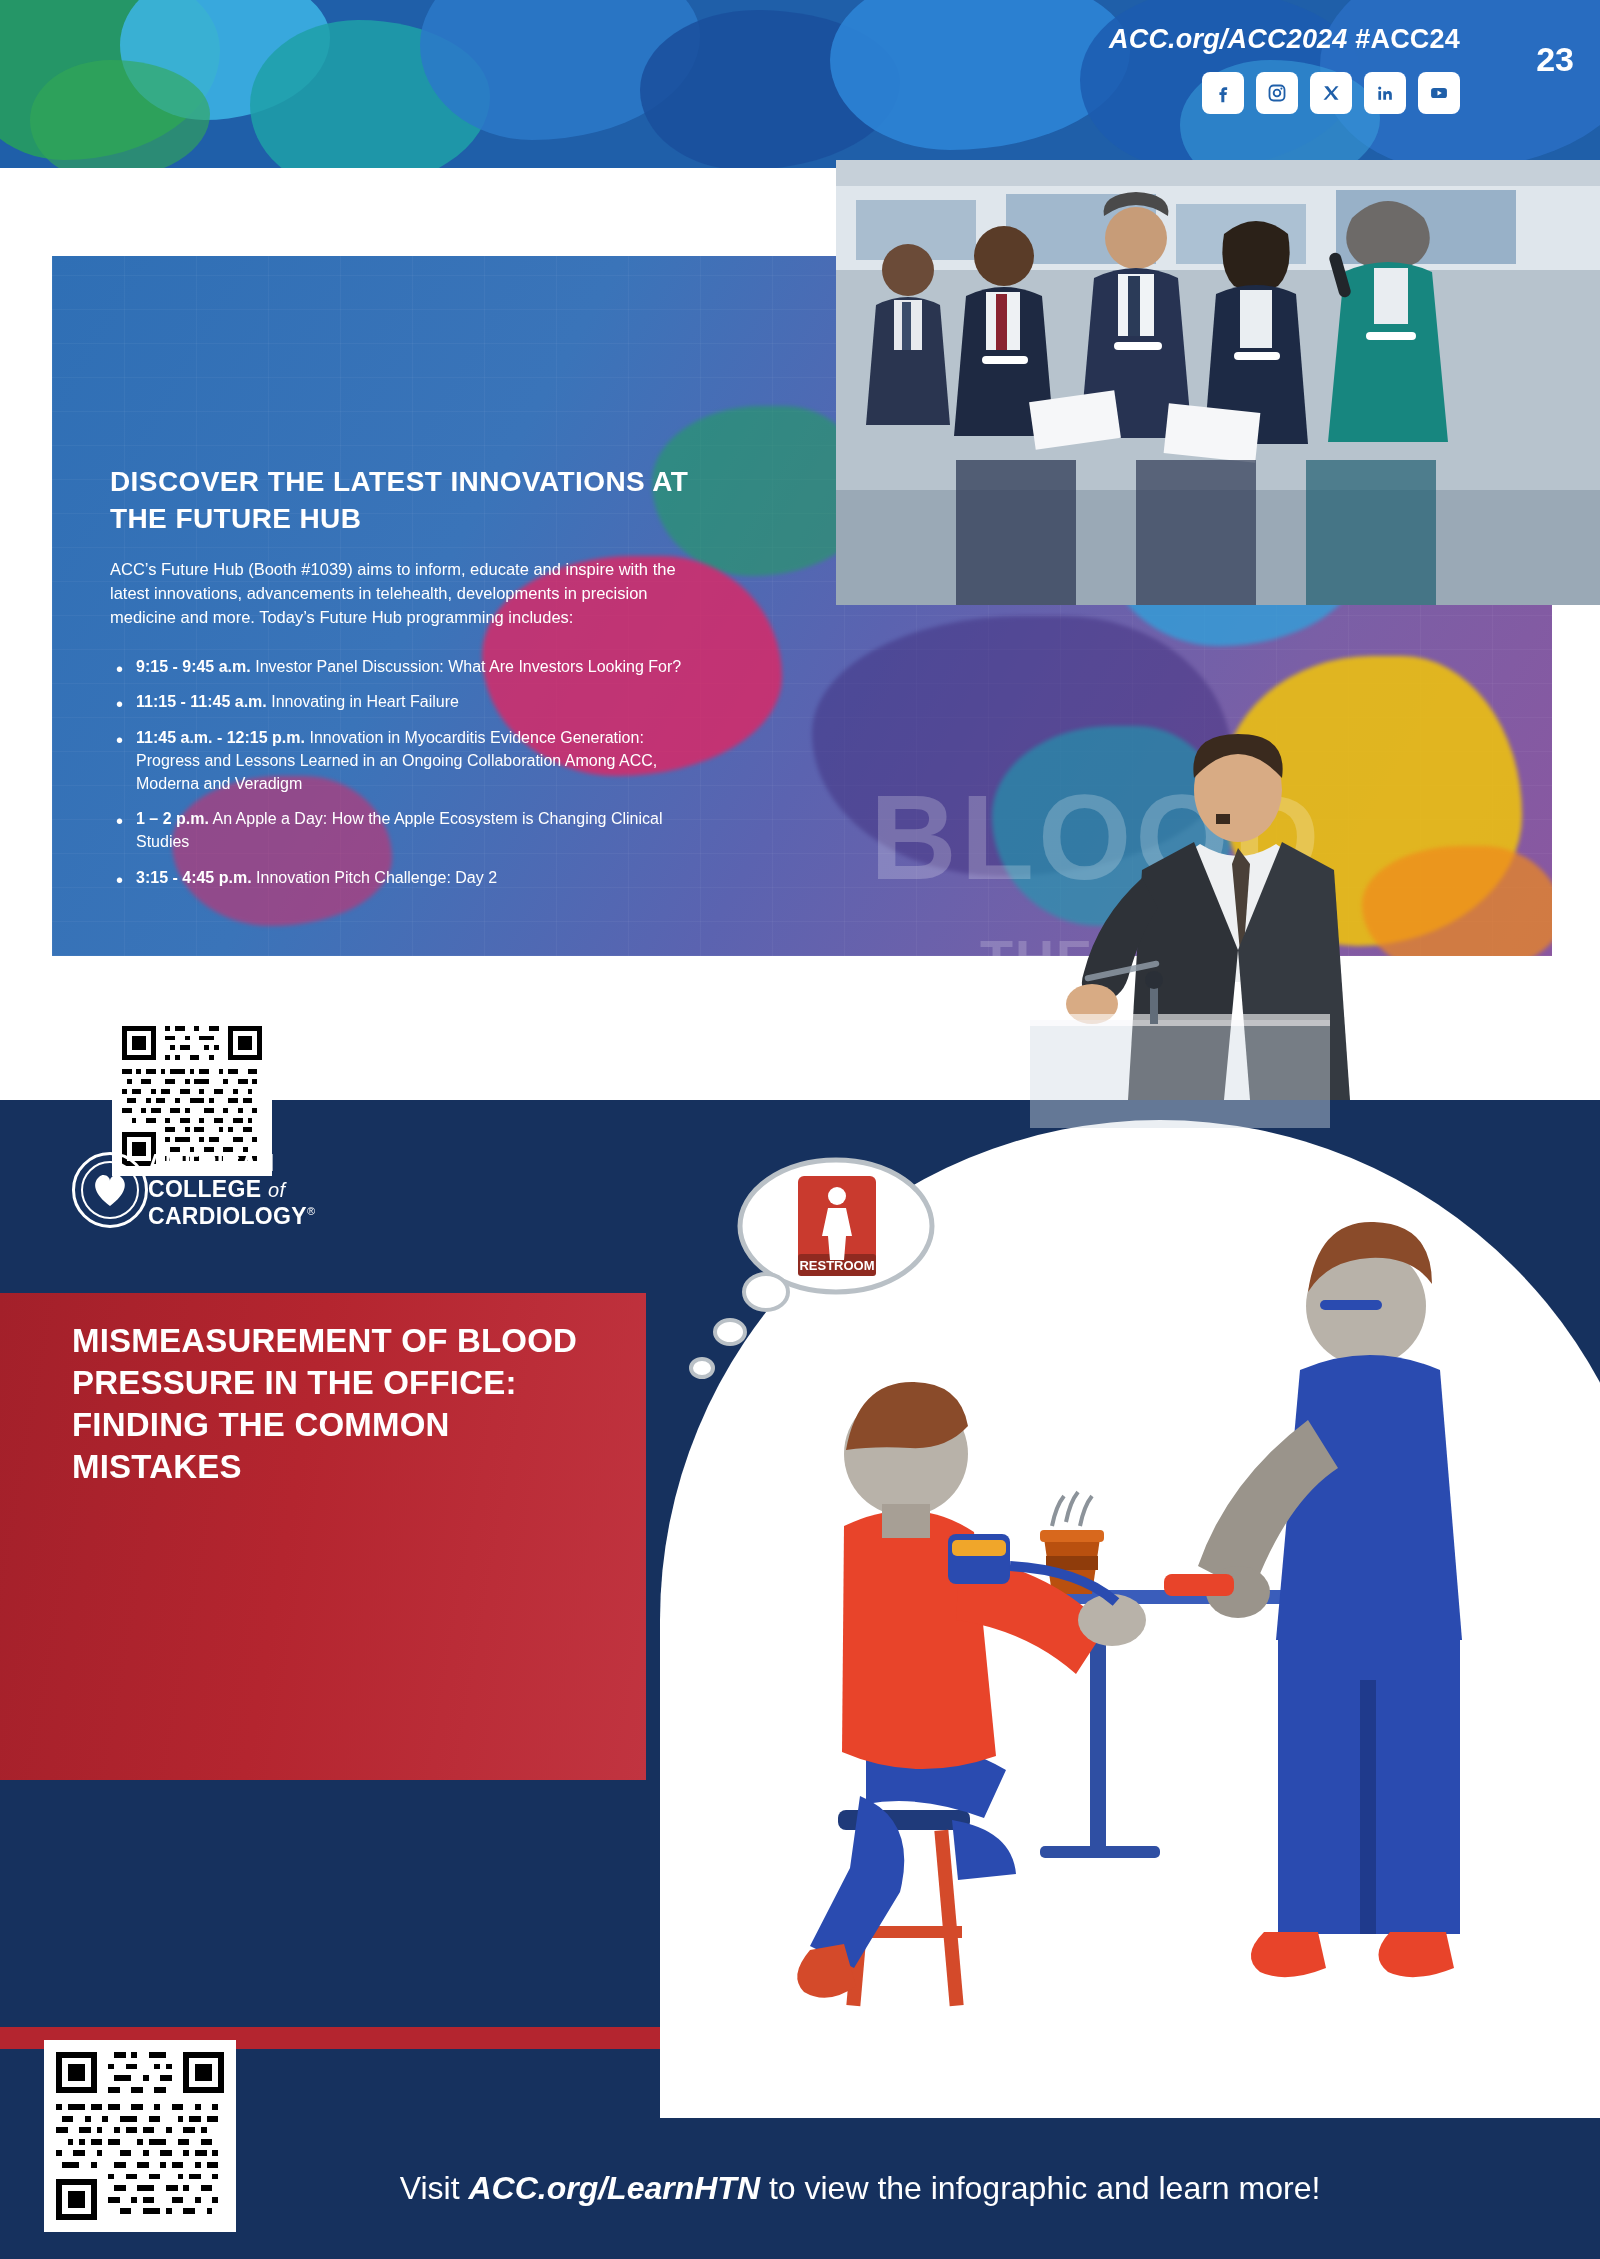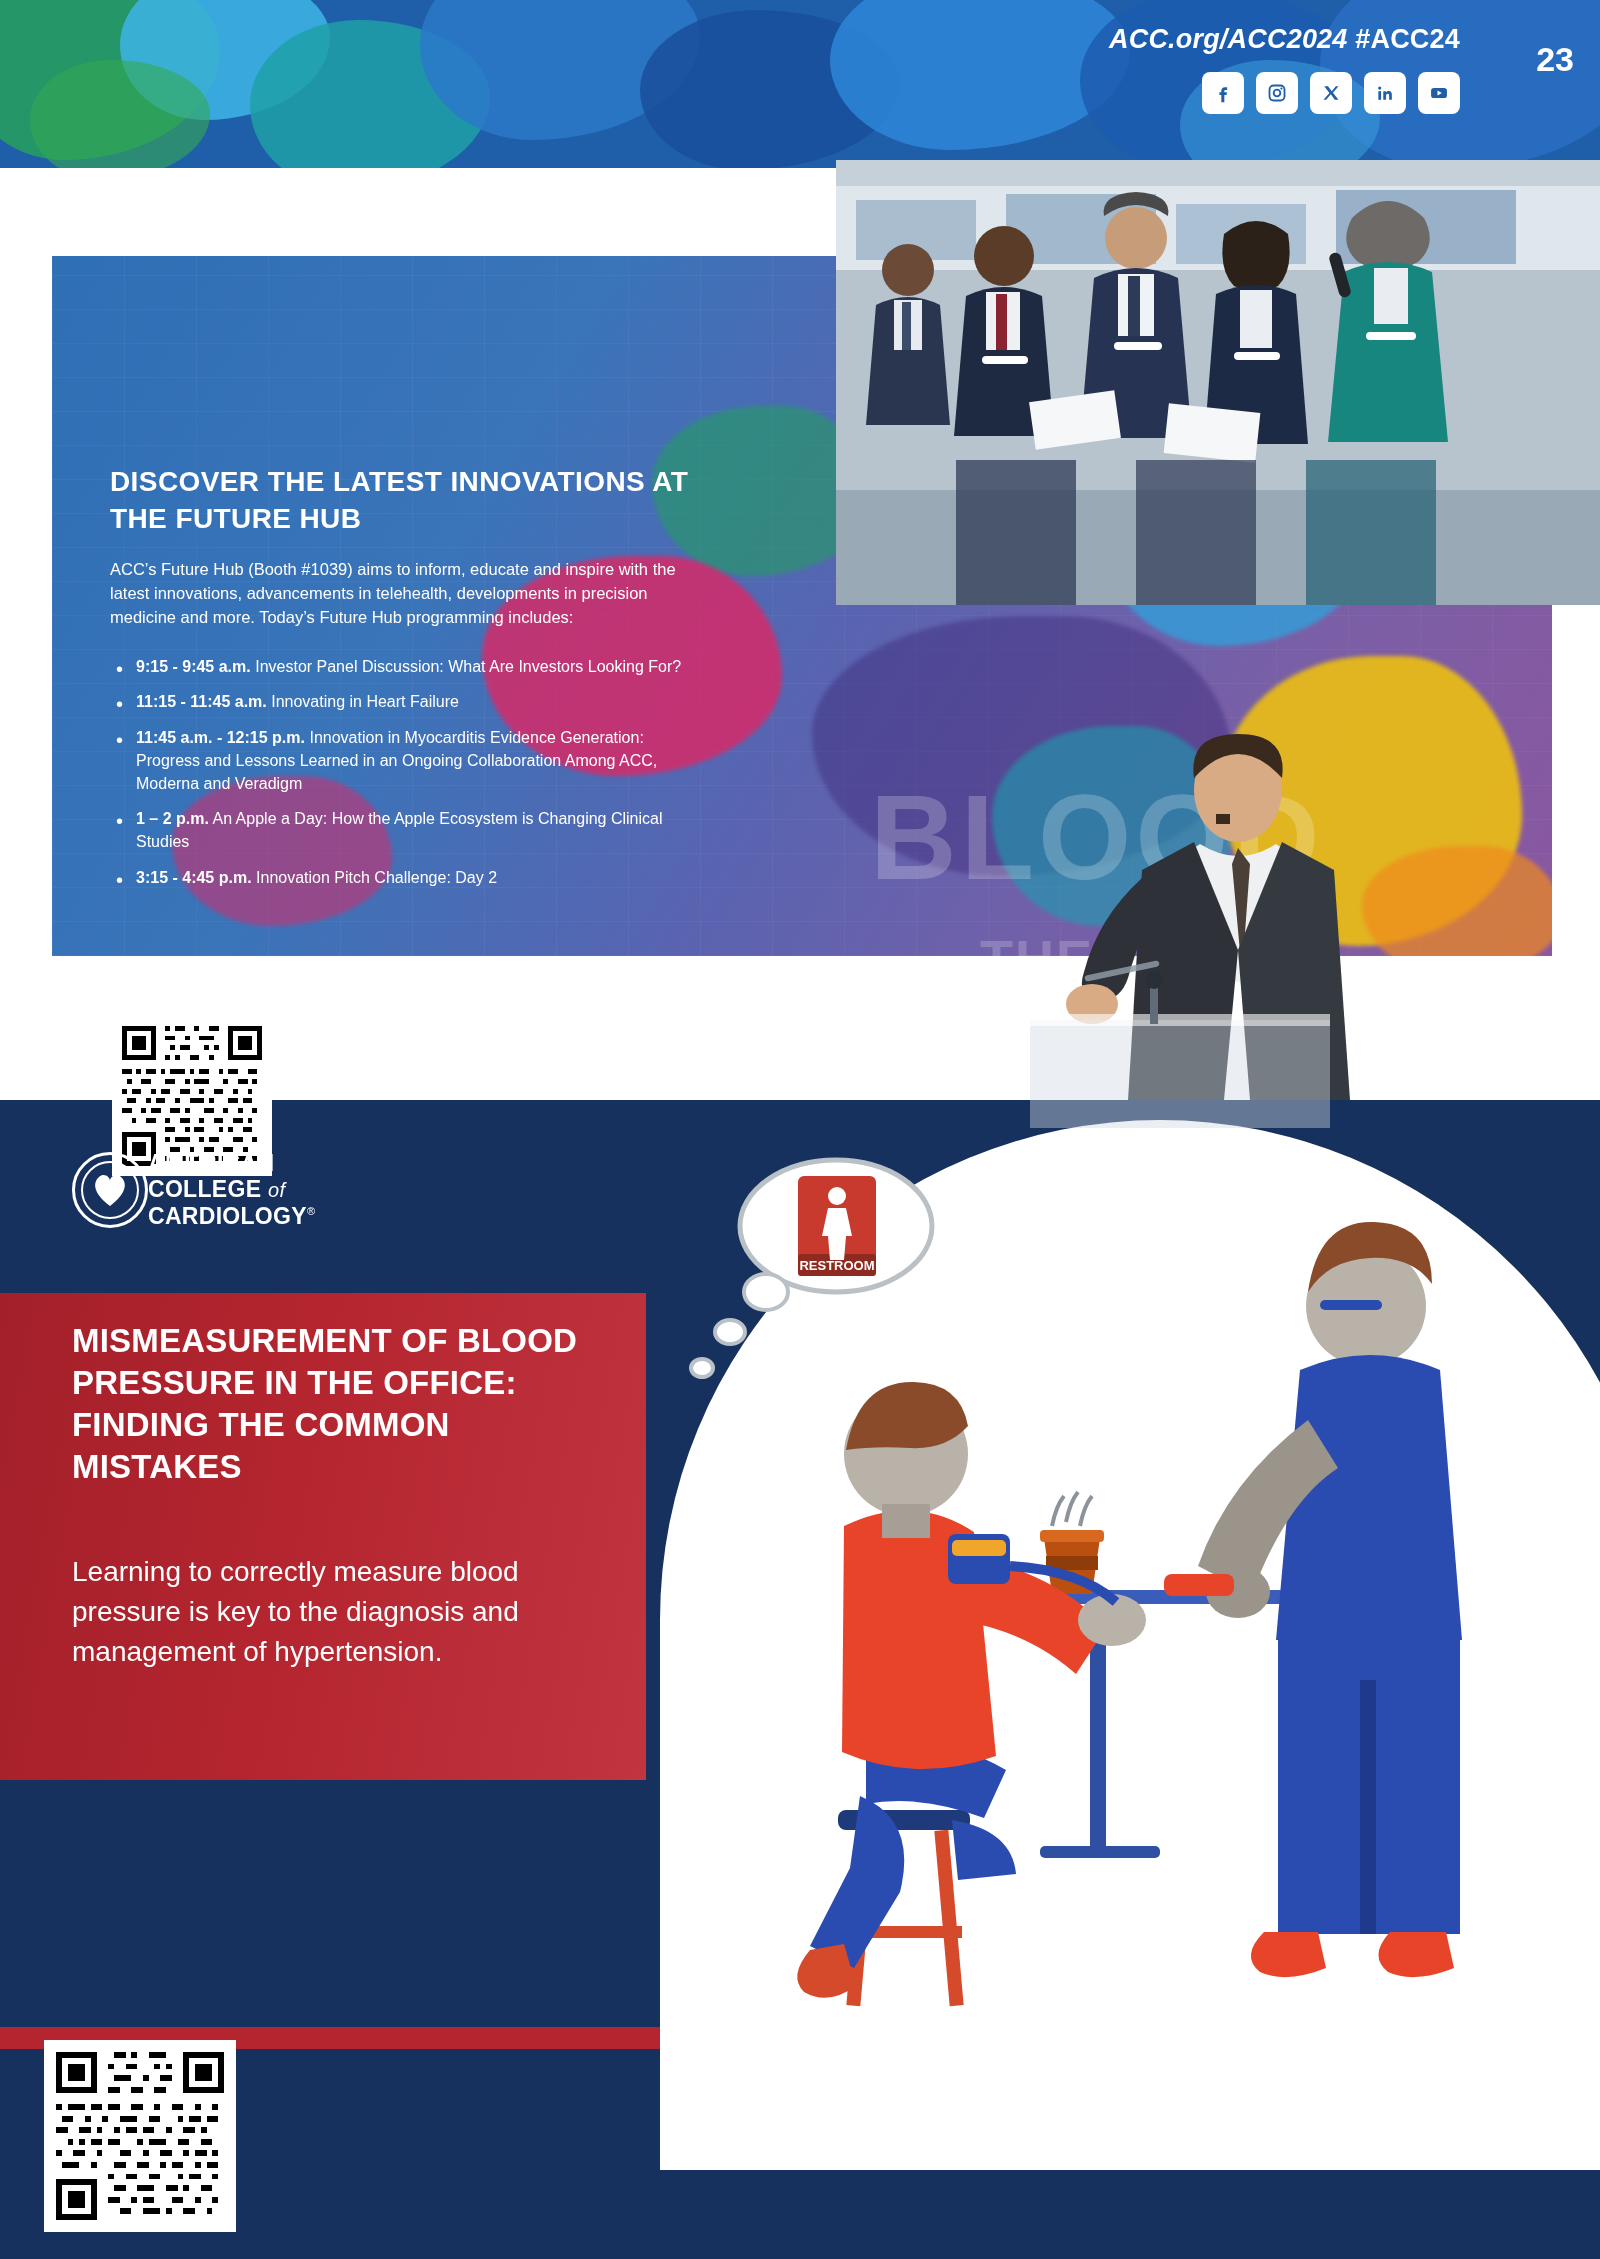--- a/index.html
+++ b/index.html
@@ -762,21 +762,20 @@
     <div class="acc-name">
       <div>AMERICAN</div>
       <div><span>COLLEGE</span> <span class="of">of</span></div>
       <div><span>CARDIOLOGY</span><span class="reg">®</span></div>
     </div>
   </div>
 
   <div class="red-panel"></div>
   <div class="red-stripe"></div>
   <div class="red-title">MISMEASUREMENT OF BLOOD PRESSURE IN THE OFFICE: FINDING THE COMMON MISTAKES</div>
-  <div class="red-sub">Learning to correctly measure blood pressure is key to the diagnosis and management of hypertension.</div>
 
 
   <div class="qr-acc">
     <svg viewBox="0 0 29 29" width="100%" height="100%" shape-rendering="crispEdges">
       <rect width="29" height="29" fill="#ffffff"></rect>
       <g fill="#000000">
         <rect x="0" y="0" width="7" height="7"></rect>
           <rect x="1" y="1" width="5" height="5" fill="#fff"></rect>
           <rect x="2" y="2" width="3" height="3"></rect>
         <rect x="22" y="0" width="7" height="7"></rect>
@@ -868,14 +867,19 @@
           <rect x="27" y="25" width="1" height="1"></rect>
         <rect x="11" y="27" width="2" height="1"></rect>
           <rect x="15" y="27" width="3" height="1"></rect>
           <rect x="19" y="27" width="1" height="1"></rect>
           <rect x="22" y="27" width="2" height="1"></rect>
           <rect x="26" y="27" width="1" height="1"></rect>
       </g>
     </svg>
   </div>
 
+  <div class="visit-bar">
+    <div class="visit-text">
+      <span>Visit </span><span class="em">ACC.org/LearnHTN</span><span> to view the infographic and learn more!</span>
+    </div>
+  </div>
 
 </div>
 
 </body></html>

